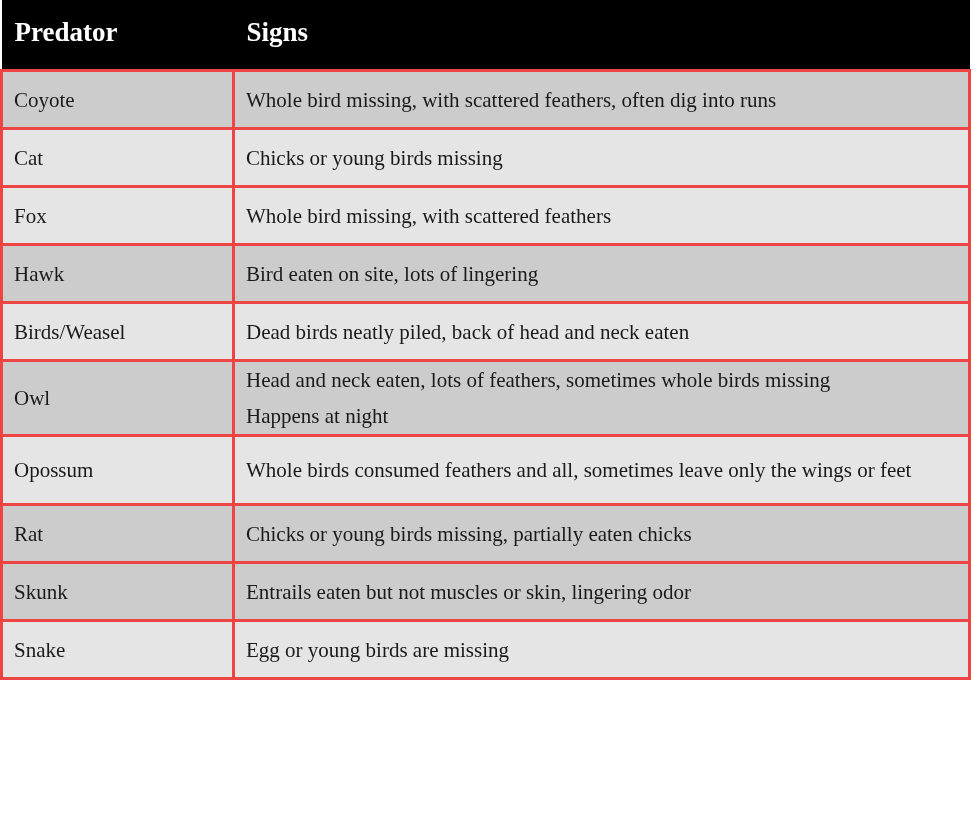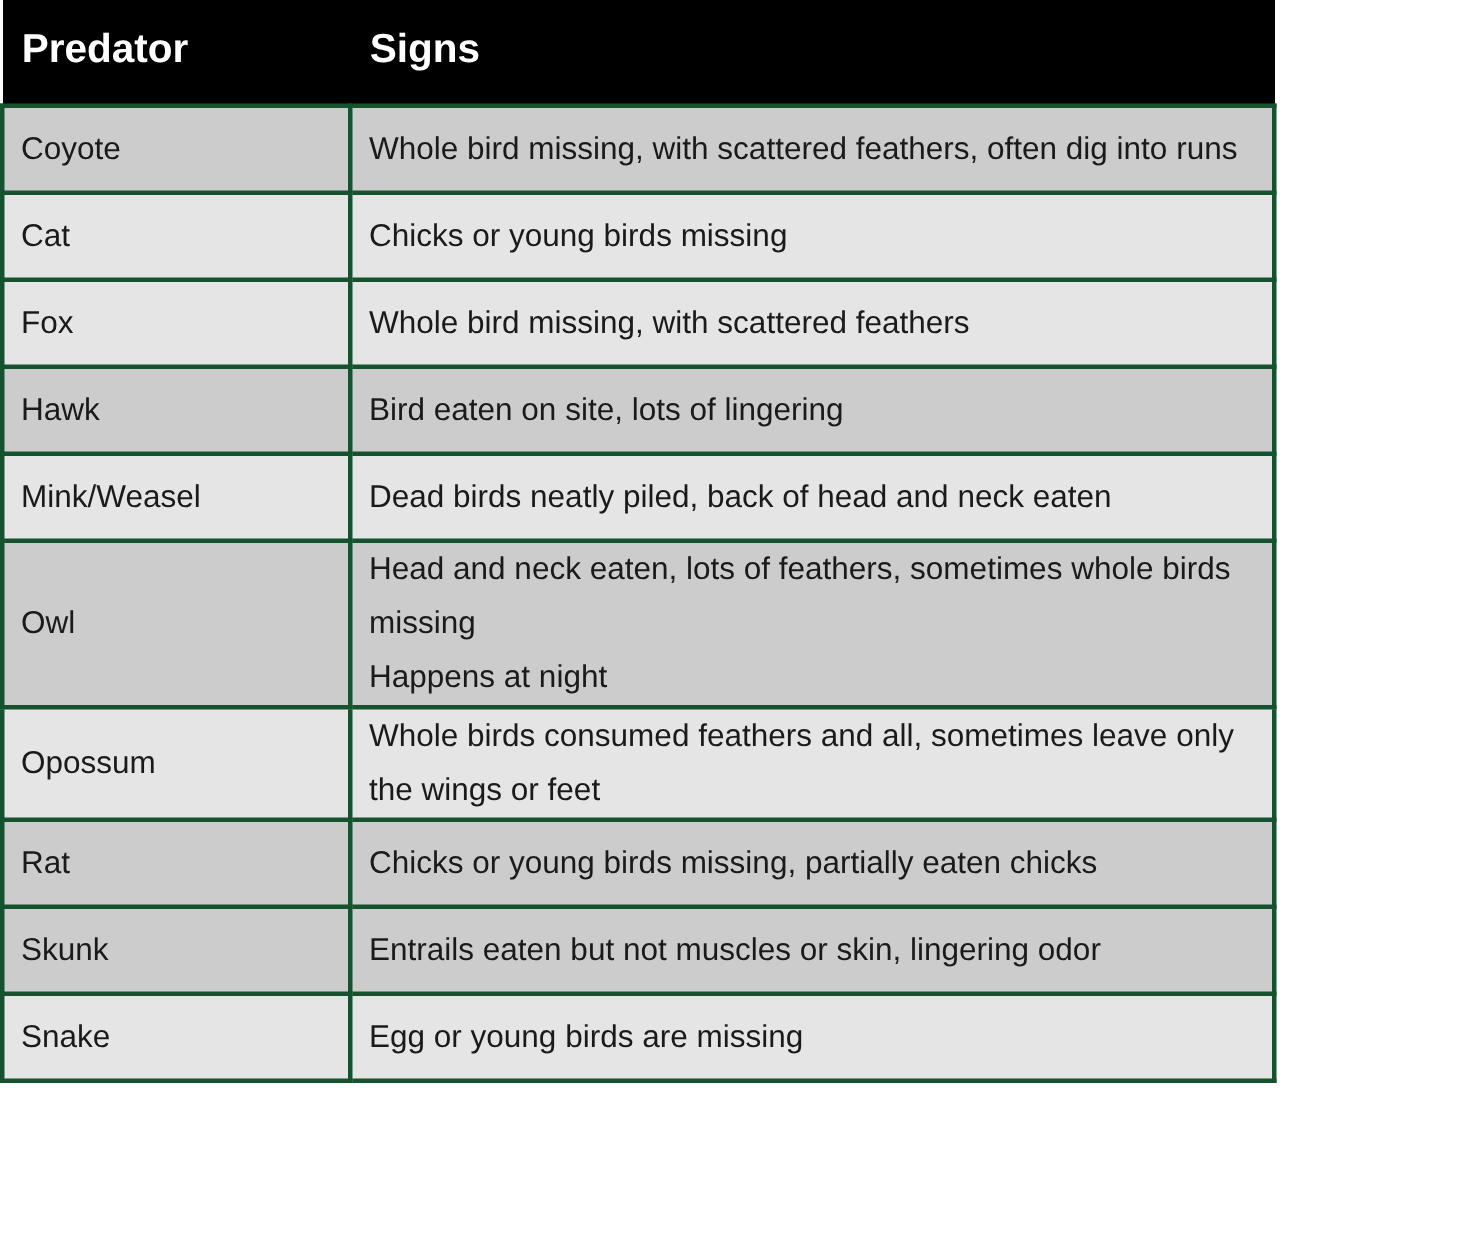--- a/index.html
+++ b/index.html
@@ -1,33 +1,33 @@
 <!DOCTYPE html>
 <html><head>
 <meta charset="utf-8">
 <style>
   html, body { margin: 0; padding: 0; background: #ffffff; }
   body { width: 975px; height: 833px; overflow: hidden; position: relative; }
   .tbl {
     position: absolute; left: 0; top: 0;
-    width: 851px;
+    width: 971px;
     border-collapse: collapse;
-    font-family: Liberation Sans, sans-serif;
+    font-family: Liberation Serif, serif;
     color: #1a1a1a;
   }
   .tbl th {
     background: #000000; color: #ffffff;
     font-weight: bold; font-size: 27px;
     text-align: left; height: 65px; padding: 0 0 4px 13px;
     border: none; vertical-align: middle;
   }
   .tbl th.col2 { padding-left: 13px; }
   .tbl td {
     font-size: 21px; line-height: 36px;
-    border: 3px solid #14532d;
+    border: 3px solid #ef4444;
     padding: 0 12px 0 11px; vertical-align: middle;
   }
   .tbl td.pred { width: 206px; }
   .tbl tr.gray td { background: #cccccc; }
   .tbl tr.white td { background: #e5e5e5; }
   .tbl tr.h1 td { height: 55px; }
   .tbl tr.h2 td { height: 66px; }
   .sign-line { display: block; }
 </style>
 </head>
@@ -59,21 +59,21 @@
           <span class="sign-line">Whole bird missing, with scattered feathers</span>
         </td>
     </tr>
     <tr class="gray h1">
       <td class="pred">Hawk</td>
       <td>
           <span class="sign-line">Bird eaten on site, lots of lingering</span>
         </td>
     </tr>
     <tr class="white h1">
-      <td class="pred">Mink/Weasel</td>
+      <td class="pred">Birds/Weasel</td>
       <td>
           <span class="sign-line">Dead birds neatly piled, back of head and neck eaten</span>
         </td>
     </tr>
     <tr class="gray h2">
       <td class="pred">Owl</td>
       <td>
         <span class="sign-line">Head and neck eaten, lots of feathers, sometimes whole birds missing</span>
         <span class="sign-line">Happens at night</span>
       </td>

